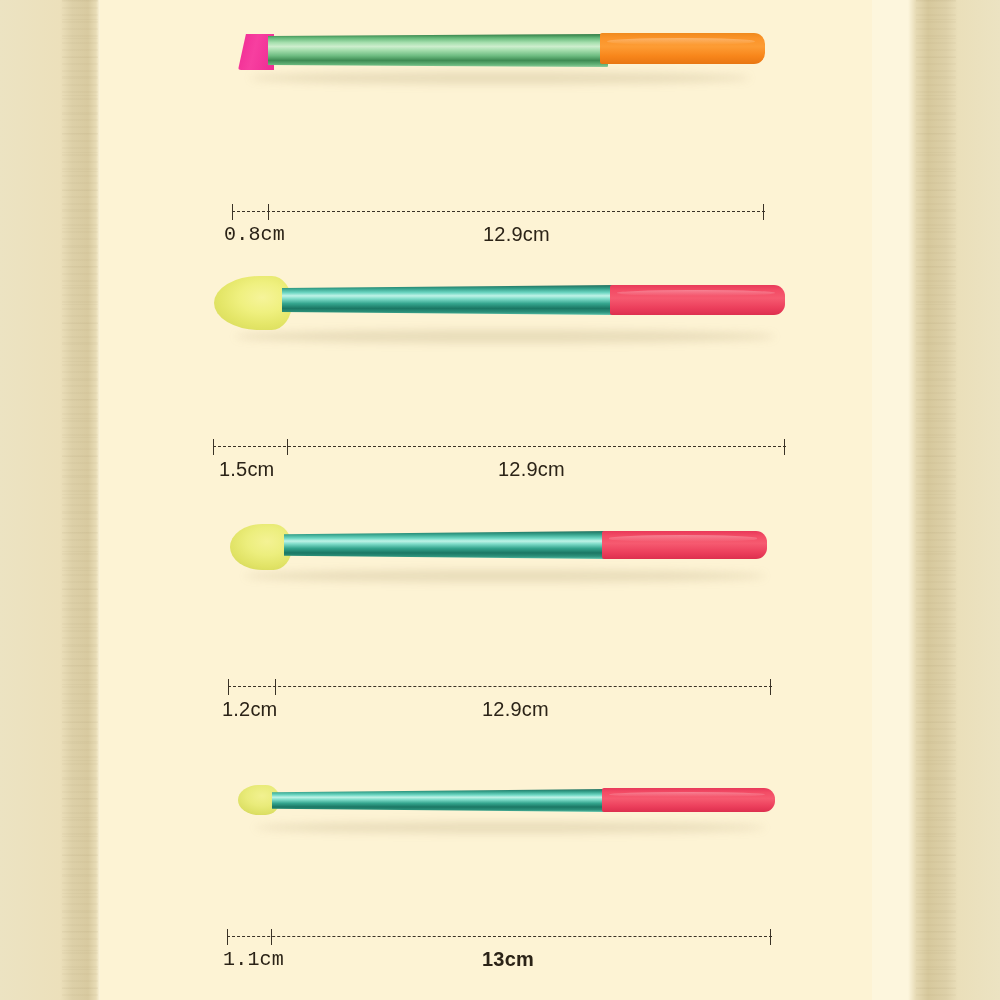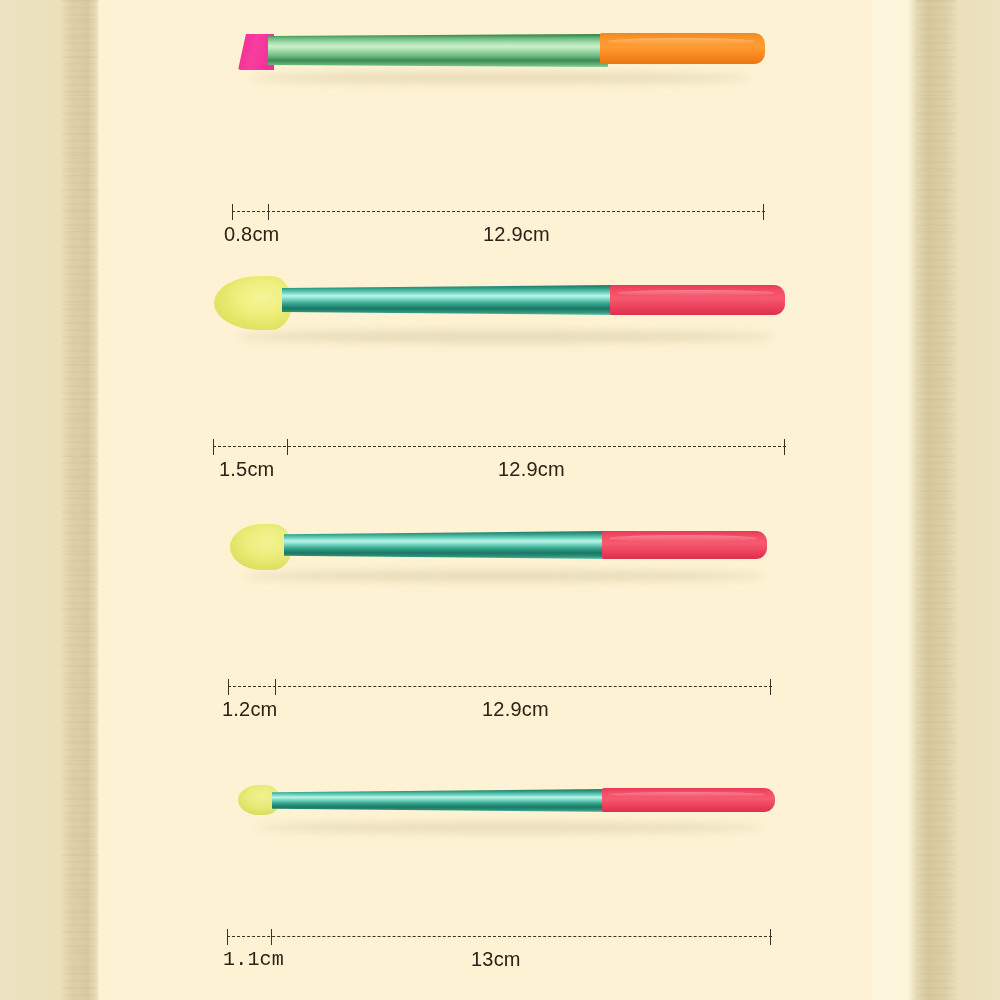--- a/index.html
+++ b/index.html
@@ -221,21 +221,21 @@
     <div class="handle orange" style="left:600px;top:33px;width:165px;height:31px;">
       <div class="handle-shine"></div>
     </div>
   </div>
 
   <div class="ruler" style="left:232px;top:211px;width:533px;">
     <div class="ruler-line" style="width:533px;"></div>
     <div class="ruler-tick" style="left:0px;"></div>
     <div class="ruler-tick" style="left:36px;"></div>
     <div class="ruler-tick" style="left:531px;"></div>
-    <div class="ruler-label" style="left:-8px;">0.8cm</div>
+    <div class="ruler-label" style="left:-8px;font-family:Liberation Mono, monospace;">0.8cm</div>
     <div class="ruler-label" style="left:251px;">12.9cm</div>
   </div>
 
   <div class="brush" style="left:0;top:0;width:1000px;height:120px;margin-top:0;">
     <div class="brush-shadow" style="left:235px;top:330px;width:540px;height:13px;"></div>
     <div class="tip yellow-dome" style="left:214px;top:276px;width:78px;height:54px;"></div>
     <div class="ferrule" style="left:282px;top:285px;width:335px;height:30px;
          clip-path: polygon(0% 10%, 100% 0%, 100% 100%, 0% 90%);"></div>
     <div class="handle red" style="left:610px;top:285px;width:175px;height:30px;">
       <div class="handle-shine"></div>
@@ -279,16 +279,16 @@
       <div class="handle-shine"></div>
     </div>
   </div>
 
   <div class="ruler" style="left:227px;top:936px;width:545px;">
     <div class="ruler-line" style="width:545px;"></div>
     <div class="ruler-tick" style="left:0px;"></div>
     <div class="ruler-tick" style="left:44px;"></div>
     <div class="ruler-tick" style="left:543px;"></div>
     <div class="ruler-label" style="left:-4px;font-family:Liberation Mono, monospace;">1.1cm</div>
-    <div class="ruler-label" style="left:244px;">13cm</div>
+    <div class="ruler-label" style="left:255px;font-weight:bold;">13cm</div>
   </div>
 
 </div>
 
 </body></html>

